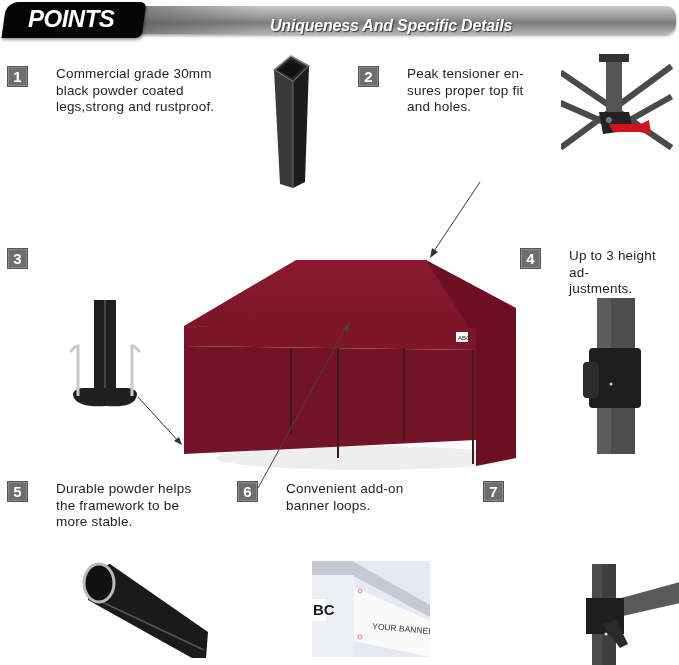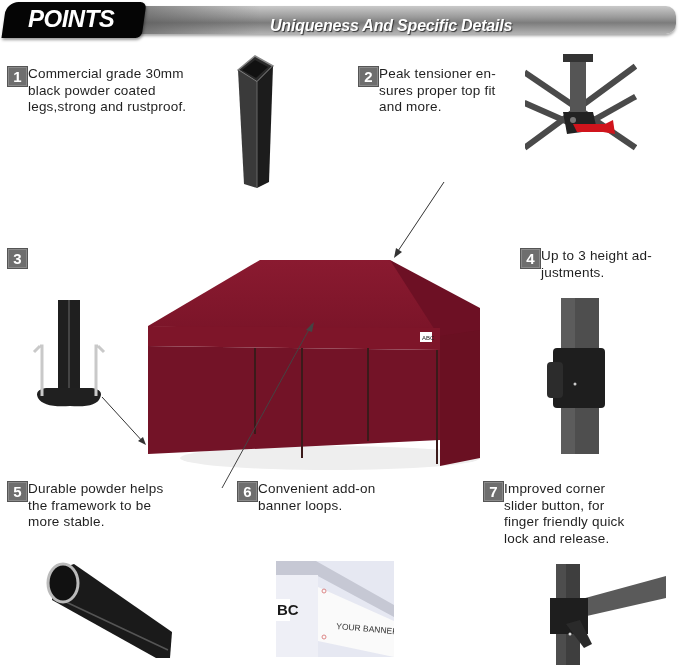--- a/index.html
+++ b/index.html
@@ -7,22 +7,22 @@
   .header{position:absolute;left:0;top:0;width:679px;height:40px;text-align:right;}
   .header-bar{position:absolute;left:60px;top:6px;width:616px;height:28px;border-radius:0 10px 10px 0;
     background:linear-gradient(180deg,#c9c9c9 0%,#9a9a9a 40%,#7c7c7c 60%,#b3b3b3 100%);
     box-shadow:0 2px 3px rgba(0,0,0,.35);}
   .header-bar-fade{position:absolute;left:60px;top:6px;width:200px;height:28px;background:linear-gradient(90deg,#555 0%,rgba(120,120,120,0) 100%);}
   .points-tab{position:absolute;left:4px;top:2px;width:140px;height:36px;background:#050505;border-radius:12px 6px 6px 0;transform:skewX(-8deg);box-shadow:1px 2px 3px rgba(0,0,0,.4);}
   .points-label{position:absolute;left:28px;top:5px;font-size:24px;font-weight:bold;font-style:italic;color:#fff;letter-spacing:-0.5px;}
   .subtitle{position:absolute;left:270px;top:17px;font-size:16px;font-weight:bold;font-style:italic;color:#fff;text-shadow:1px 1px 1px #333;letter-spacing:-0.2px;}
   .feature{position:absolute;display:flex;align-items:flex-start;}
   .badge{width:19px;height:19px;background:#6e6e6e;color:#fff;font-weight:bold;font-size:15px;line-height:19px;text-align:center;border:1px solid #555;box-shadow:inset 0 0 0 1px #8a8a8a;flex-shrink:0;}
-  .ftext{margin-left:0;font-size:13.5px;line-height:16.5px;color:#1f1f1f;white-space:pre-line;letter-spacing:0.2px;}
-  .img{position:absolute;}
+  .ftext{margin-left:28px;font-size:13.5px;line-height:16.5px;color:#1f1f1f;white-space:pre-line;letter-spacing:0.2px;}
+  .img{position:absolute;margin-left:36px;}
   svg{display:block;}
 </style>
 </head>
 <body>
 
 <div class="header">
   <div class="header-bar"></div>
   <div class="header-bar-fade"></div>
   <div class="points-tab"></div>
   <div class="points-label">POINTS</div>
@@ -42,21 +42,21 @@
     <polygon points="5,18 24,30 24,136 11,132" fill="#3a3a3a"></polygon>
     <polygon points="24,30 40,14 36,130 24,136" fill="#1c1c1c"></polygon>
     <line x1="24" y1="30" x2="24" y2="136" stroke="#666" stroke-width="1"></line>
   </svg>
 </div>
 
 <div class="feature" style="left:358px;top:66px;">
   <div class="badge">2</div>
   <div class="ftext">Peak tensioner en-
 sures proper top fit
-and more.</div>
+and holes.</div>
 </div>
 <div class="img" style="left:525px;top:54px;">
   <svg width="112" height="102" viewBox="0 0 112 102">
     <g stroke="#4a4a4a" stroke-width="6" stroke-linecap="square">
       <line x1="2" y1="20" x2="108" y2="92"></line>
       <line x1="108" y1="14" x2="2" y2="92"></line>
       <line x1="2" y1="50" x2="52" y2="72"></line>
       <line x1="108" y1="44" x2="62" y2="70"></line>
     </g>
     <rect x="45" y="2" width="16" height="62" fill="#555"></rect>
@@ -166,24 +166,20 @@
     <rect x="0" y="38" width="14" height="22" fill="#fff"></rect>
     <text x="1" y="54" font-size="15" font-weight="bold" font-family="Liberation Sans, sans-serif" fill="#1a1a1a">BC</text>
     <text x="60" y="68" font-size="8.5" font-family="Liberation Sans, sans-serif" fill="#333" transform="rotate(5 60 68)">YOUR BANNER</text>
     <circle cx="48" cy="30" r="2" fill="none" stroke="#d88" stroke-width="1"></circle>
     <circle cx="48" cy="76" r="2" fill="none" stroke="#d88" stroke-width="1"></circle>
   </svg>
 </div>
 
 <div class="feature" style="left:483px;top:481px;">
   <div class="badge">7</div>
-  <div class="ftext">Improved corner
-slider button, for
-finger friendly quick
-lock and release.</div>
 </div>
 <div class="img" style="left:548px;top:562px;">
   <svg width="120" height="103" viewBox="0 0 120 103">
     <rect x="8" y="2" width="24" height="101" fill="#3e3e3e"></rect>
     <rect x="8" y="2" width="10" height="101" fill="#4d4d4d"></rect>
     <polygon points="30,38 118,14 118,36 30,56" fill="#5a5a5a"></polygon>
     <rect x="2" y="36" width="38" height="36" fill="#1e1e1e"></rect>
     <polygon points="18,62 32,58 44,82 36,86" fill="#2a2a2a"></polygon>
     <circle cx="22" cy="72" r="1.5" fill="#ddd"></circle>
   </svg>

